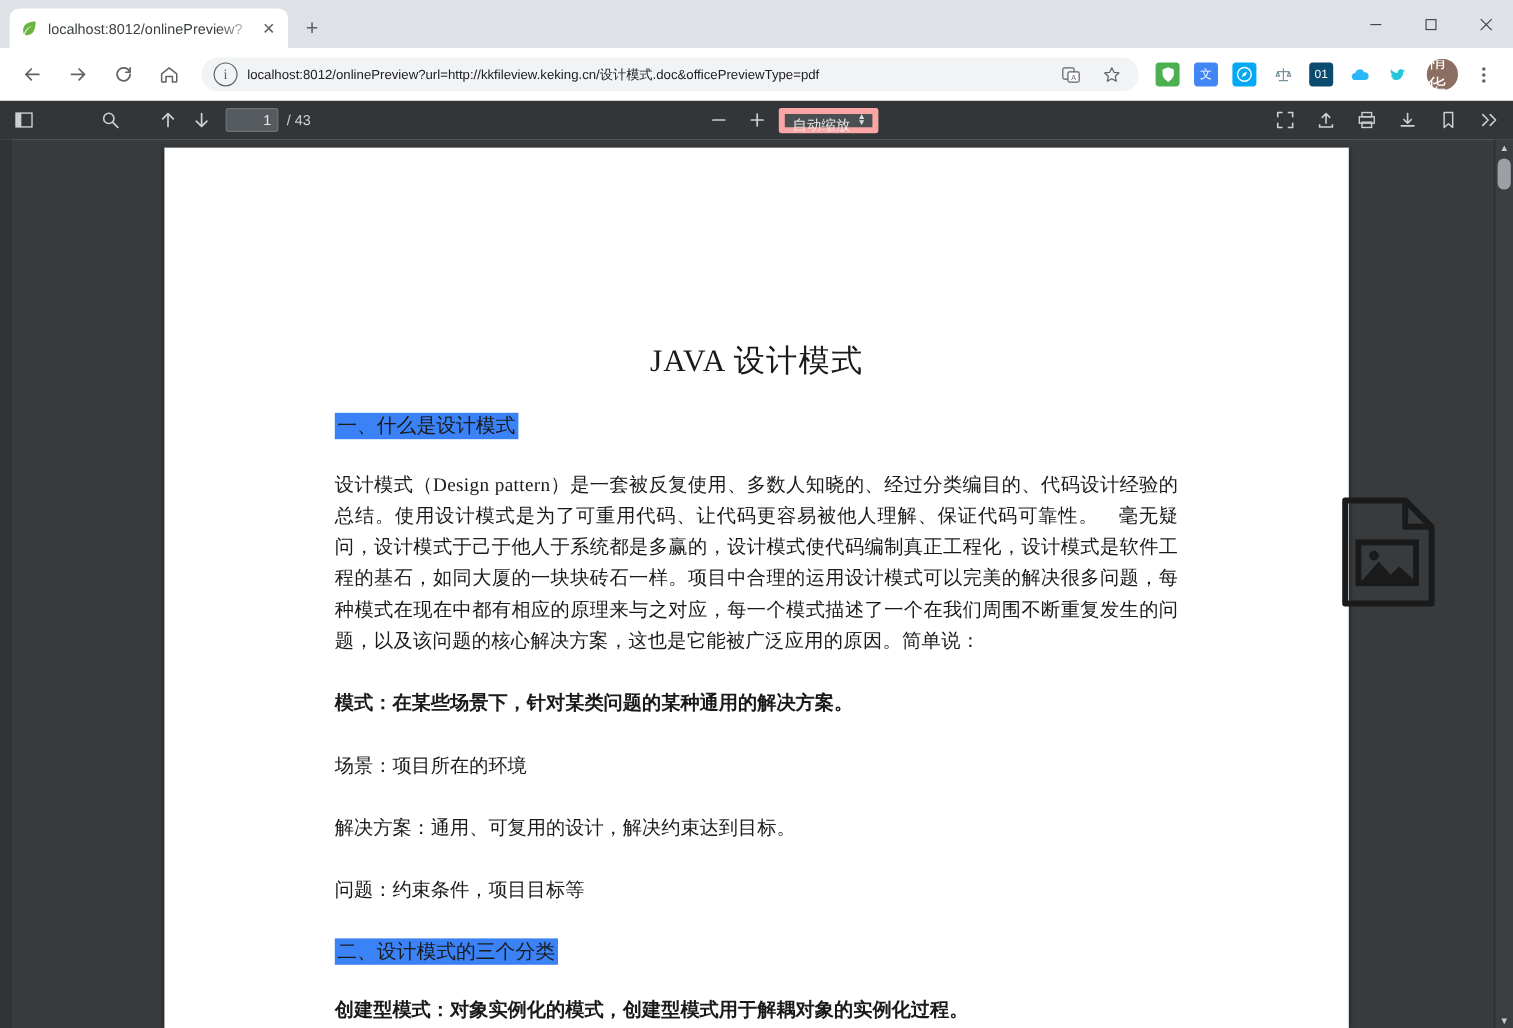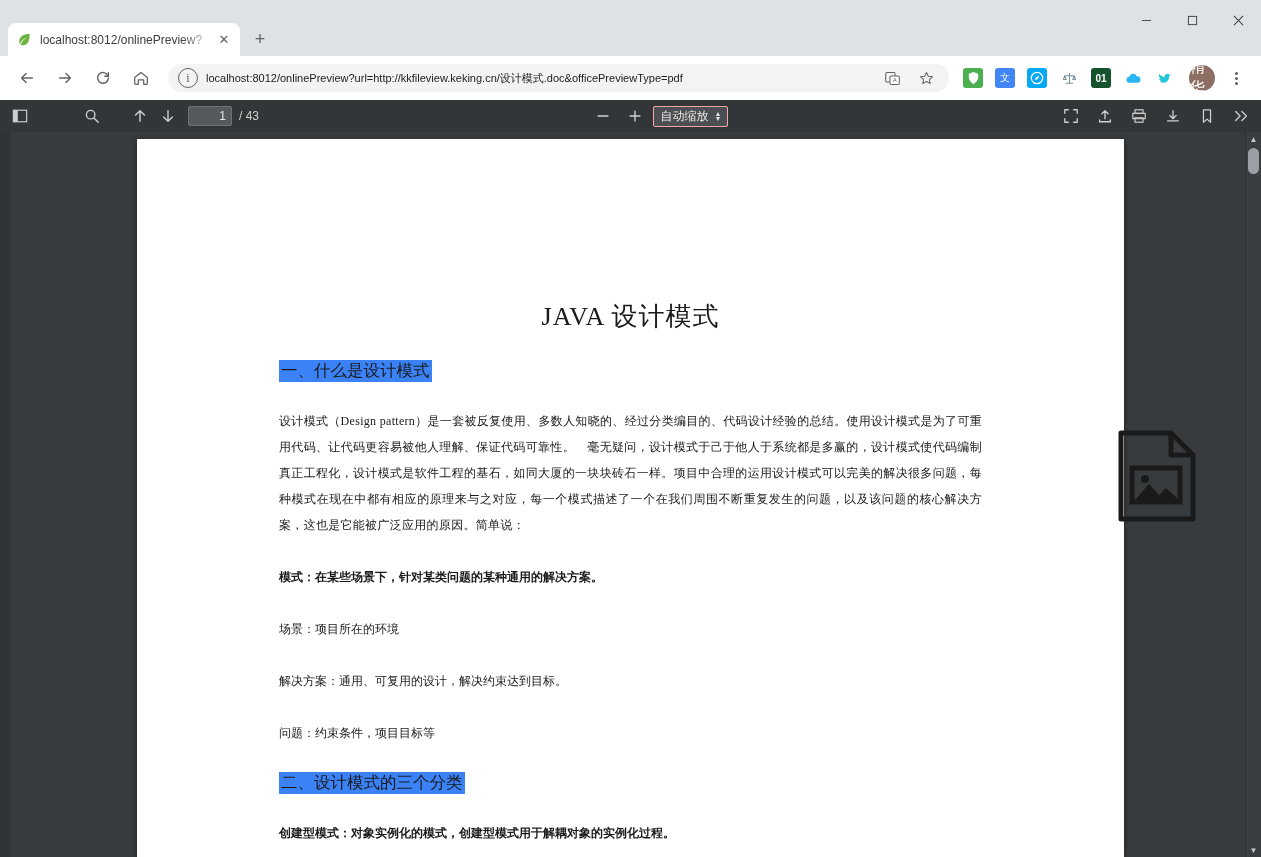--- a/index.html
+++ b/index.html
@@ -18,21 +18,21 @@
   
   .browser {
     width: 1261px;
     height: 857px;
     display: flex;
     flex-direction: column;
     background: #dee1e6;
   }
 
   .tabstrip {
-    height: 56px;
+    height: 40px;
     background: #dee1e6;
     display: flex;
     align-items: flex-end;
     position: relative;
     padding-left: 8px;
   }
 
   .tab {
     width: 232px;
     height: 33px;
@@ -246,21 +246,21 @@
   }
   .pdf-center {
     flex: 1;
     display: flex;
     align-items: center;
     justify-content: center;
     gap: 4px;
   }
   .zoom-select {
     background: #4b4f52;
-    border: 1px solid #fca5a5;
+    border: 5px solid #fca5a5;
     border-radius: 2px;
     color: #e8e8e8;
     font-size: 12px;
     height: 21px;
     line-height: 19px;
     padding: 0 18px 0 7px;
     position: relative;
     box-sizing: border-box;
   }
   .zoom-select .arrows {
@@ -307,21 +307,21 @@
   .h2 {
     font-size: 16.5px;
     color: #1a1a1a;
     background: #3b82f6;
     display: inline-block;
     margin-top: 26px;
     padding: 0 2px;
     font-family: "Liberation Serif", serif;
   }
   .para {
-    font-size: 12px;
+    font-size: 16px;
     line-height: 26px;
     color: #1a1a1a;
     margin-top: 26px;
     text-align: justify;
     font-family: "Liberation Serif", serif;
   }
   .para.mono-ish { letter-spacing: .3px; }
   .bold { font-weight: bold; }
 
   .watermark {
@@ -459,21 +459,21 @@
         <svg width="14" height="14" viewBox="0 0 16 16">
             <circle cx="8" cy="8" r="6.5" fill="none" stroke="#fff" stroke-width="1.4"></circle>
             <path d="M10.5 5.5 6.8 7 5.5 10.5 9.2 9z" fill="#fff"></path>
           </svg>
       </div>
       <div class="ext" style="background:#ffffff;color:#5f6368">
         <svg width="15" height="15" viewBox="0 0 16 16">
             <path d="M8 2v11M4 13h8M3 5h10M3 5 1.5 9h3zM13 5l1.5 4h-3z" fill="none" stroke="#78909c" stroke-width="1.1" stroke-linejoin="round"></path>
           </svg>
       </div>
-      <div class="ext" style="background:#14532d;font-weight:bold">01</div>
+      <div class="ext" style="background:#0c4a6e;font-weight:normal">01</div>
       <div class="ext" style="background:#ffffff;color:#29b6f6;font-size:15px">
         <svg width="17" height="17" viewBox="0 0 20 20">
             <path d="M5.5 15a3.5 3.5 0 0 1-.3-7 4.5 4.5 0 0 1 8.6-.6A3.2 3.2 0 0 1 15 15z" fill="#29b6f6"></path>
           </svg>
       </div>
       <div class="ext" style="background:#ffffff;color:#26c6da">
         <svg width="17" height="17" viewBox="0 0 20 20">
             <path d="M17 5c-1.2.6-2 .7-2 .7s-1.2-2-3.8-1.1C8.5 5.6 9 8.3 9 8.3S5 8 2.6 4.4c0 0-1.4 3.6 1.6 5.8 0 0-1 .1-1.7-.3 0 0 .1 2.5 2.9 3.1 0 0-.9.6-2 .5 0 0 1.8 2 5.2 1.4C12.9 14.1 14.6 10 14.4 7c0 0 1.7-1 2.6-2z" fill="#26c6da"></path>
           </svg>
       </div>

